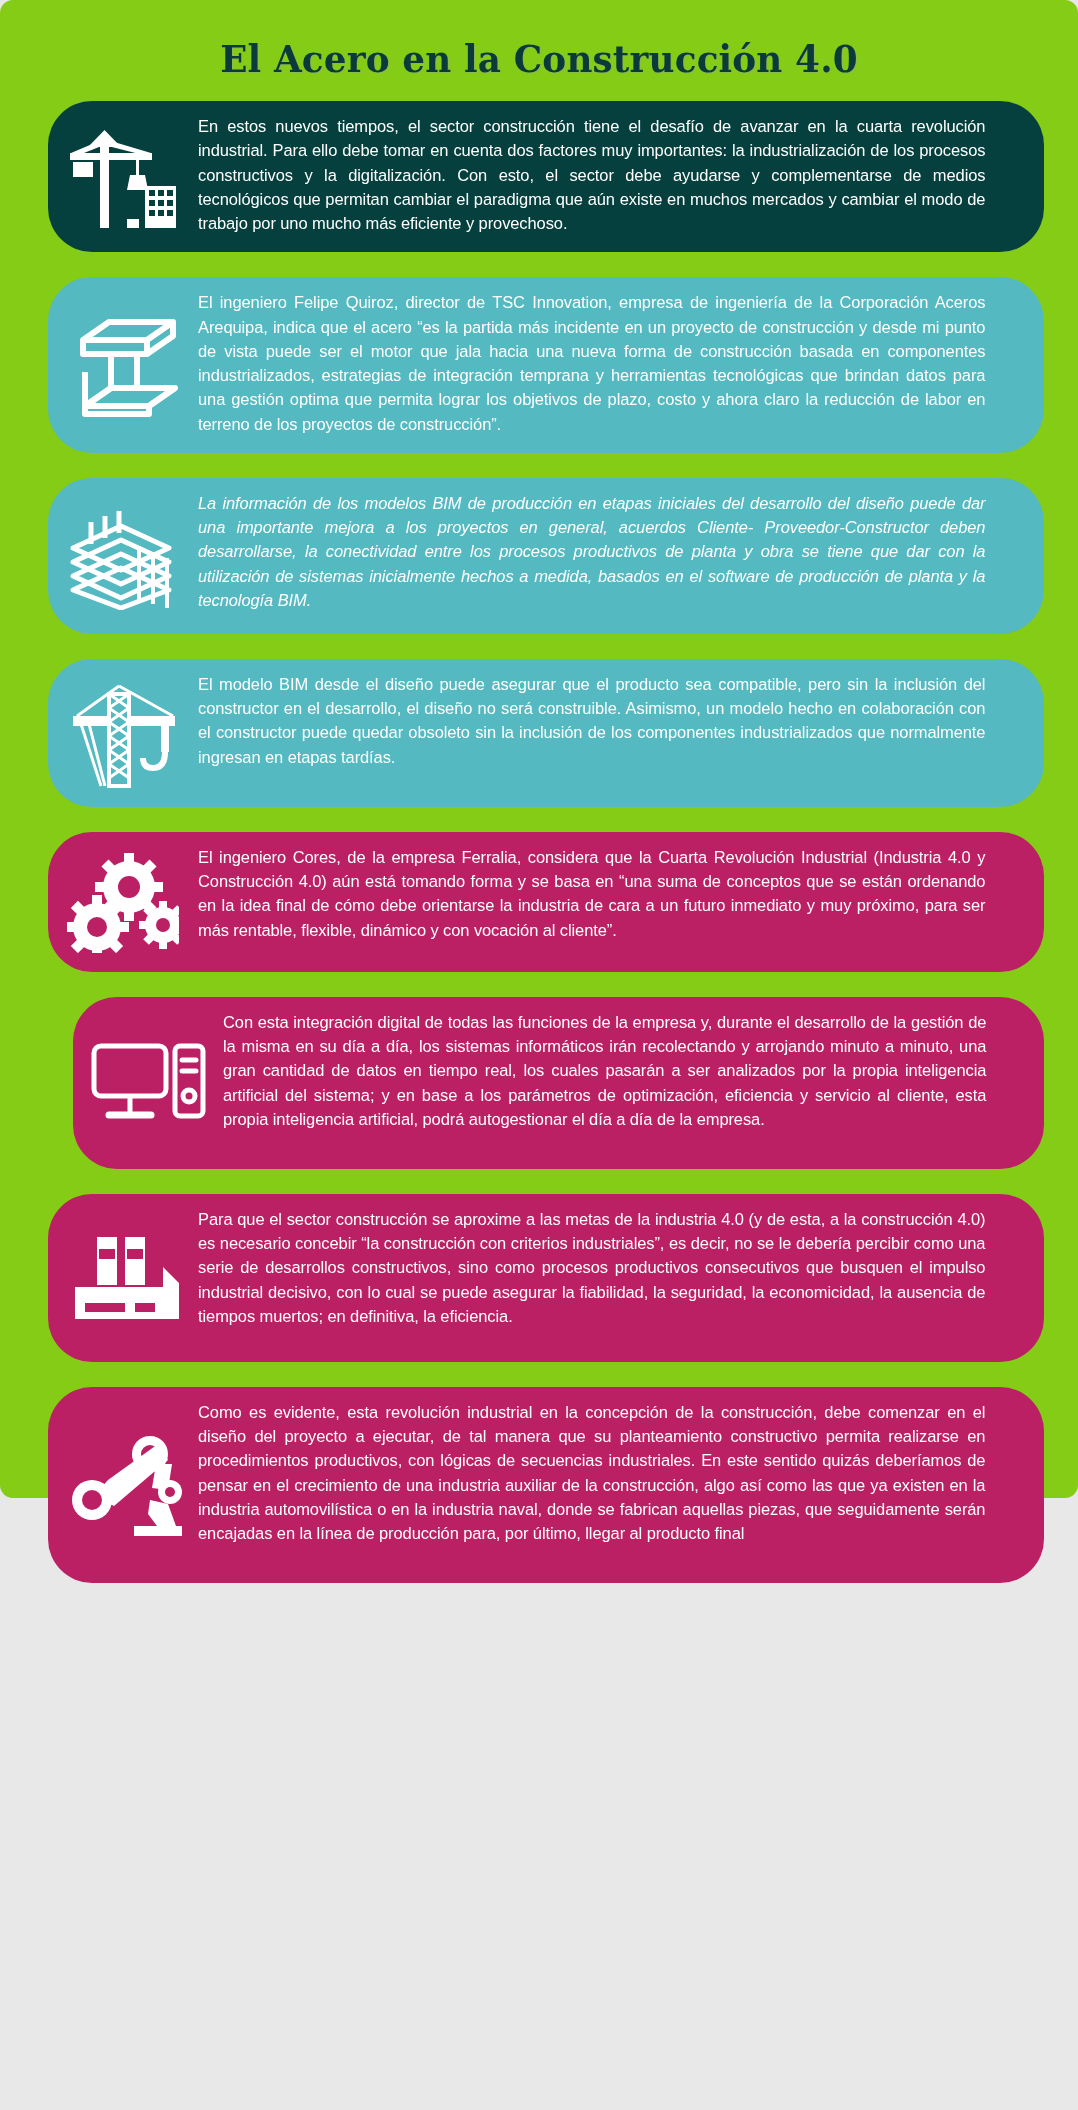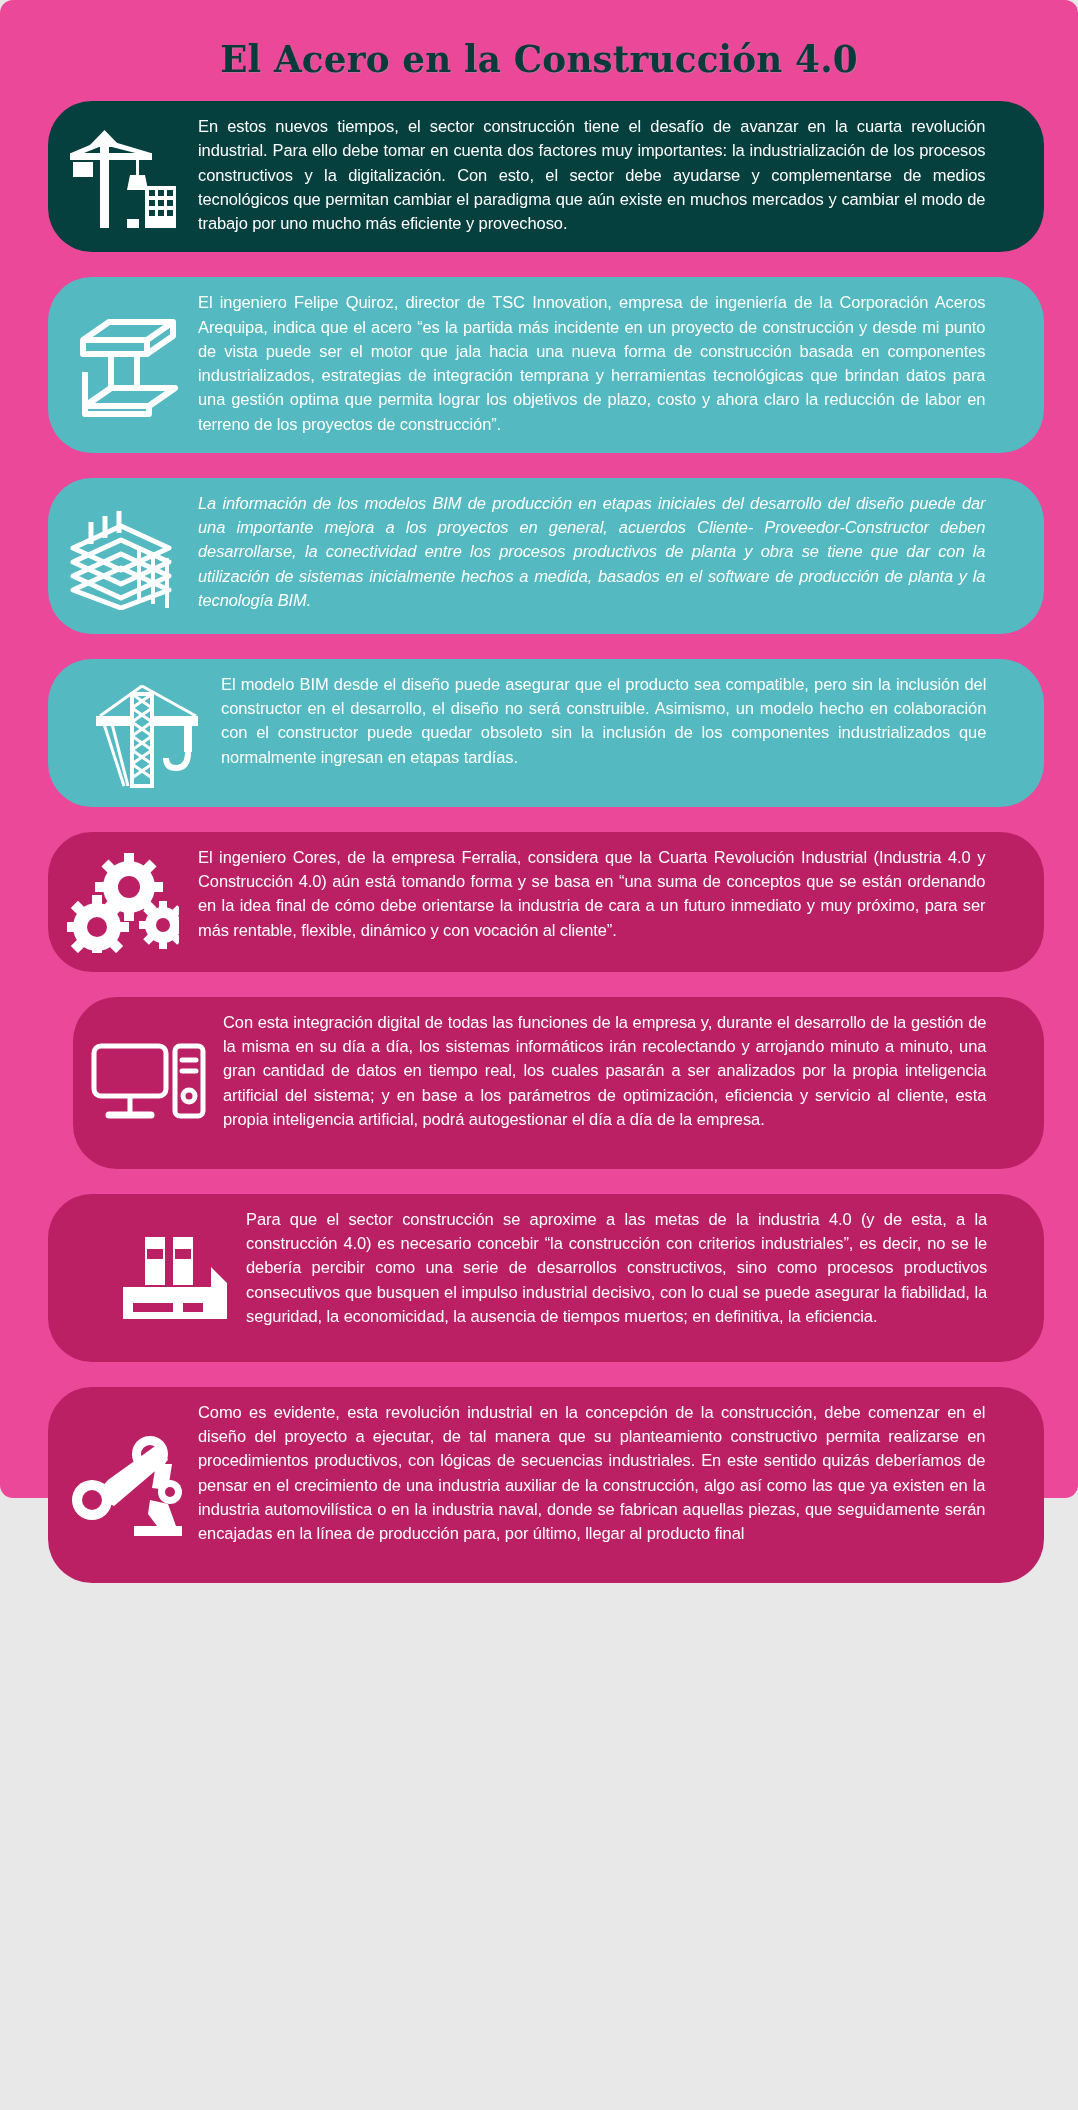--- a/index.html
+++ b/index.html
@@ -9,21 +9,21 @@
     height: 2110px;
     background: #e8e8e8;
     font-family: "Liberation Sans", sans-serif;
     overflow: hidden;
   }
 
   .page {
     position: relative;
     width: 1078px;
     height: 1498px;
-    background: #ec4899;
+    background: #84cc16;
     border-radius: 13px;
   }
 
   
   .title {
     text-align: center;
     font-family: "DejaVu Serif", "Liberation Serif", serif;
     font-weight: bold;
     font-size: 38px;
     letter-spacing: 0.2px;
@@ -76,24 +76,24 @@
     letter-spacing: -0.1px;
     transform: scaleX(0.965);
     transform-origin: left top;
     padding-right: 4px;
   }
 
   
   .card-1 { min-height: 146px; }
   .card-2 { min-height: 168px; }
   .card-3 { min-height: 156px; font-style: italic; }
-  .card-4 { min-height: 148px; padding-left: 23px; }
+  .card-4 { min-height: 148px; }
   .card-5 { min-height: 140px; justify-content: center; }
   .card-6 { min-height: 172px; margin-left: 25px; }
-  .card-7 { min-height: 168px; padding-left: 48px; }
+  .card-7 { min-height: 168px; }
   .card-8 { min-height: 196px; }
 </style>
 </head>
 <body>
 
 <div class="page">
 
   <h1 class="title">El Acero en la Construcción 4.0</h1>
 
   <div class="cards">

